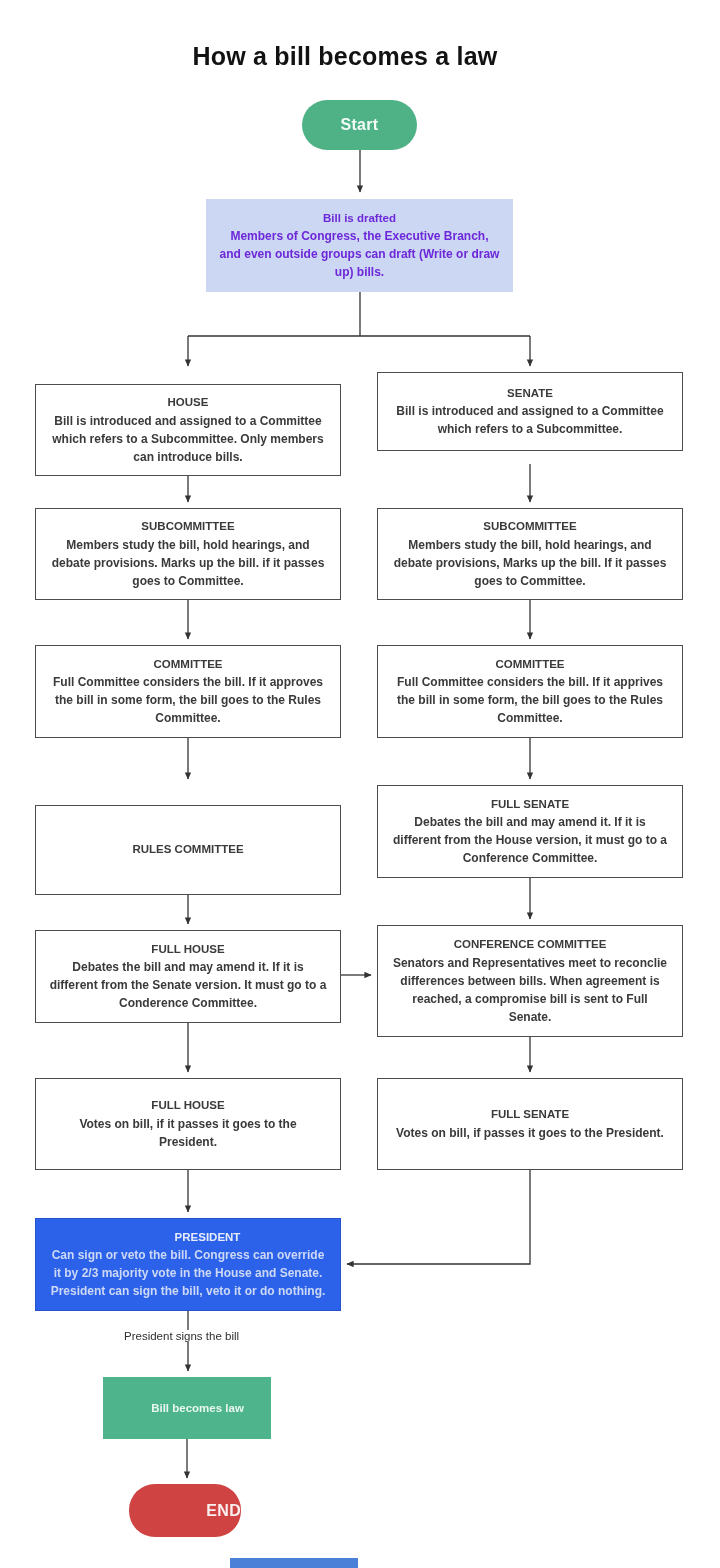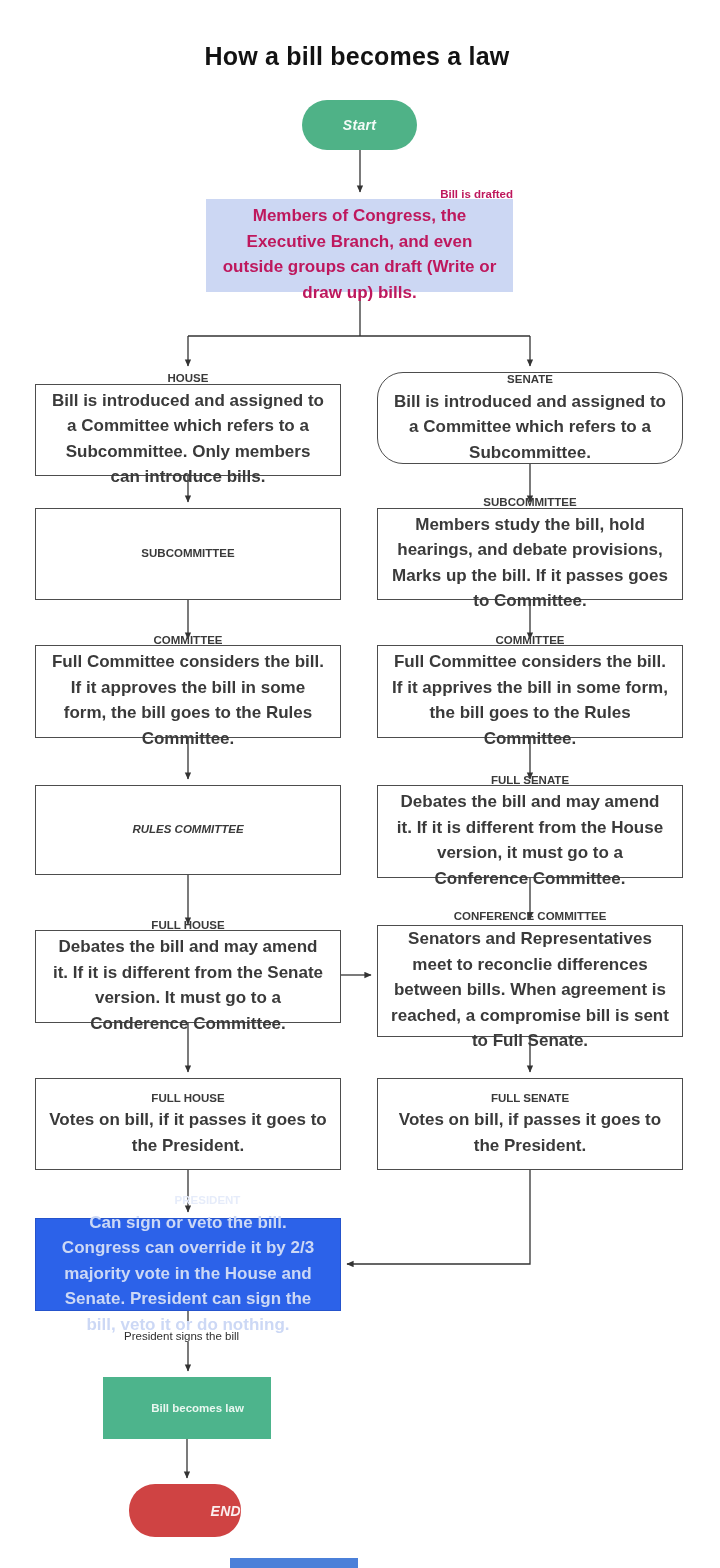--- a/index.html
+++ b/index.html
@@ -13,59 +13,56 @@
     overflow: hidden;
   }
   .page-title {
     position: absolute;
     top: 42px; left: 0; width: 690px;
     text-align: center;
     font-size: 25px;
     font-weight: 700;
     color: #121212;
     letter-spacing: 0.2px;
-    margin-left: 12px;
   }
   svg.connectors { position: absolute; inset: 0; }
   .node {
     position: absolute;
     display: flex;
     flex-direction: column;
     align-items: center;
     justify-content: center;
     text-align: center;
   }
   .pill {
     border-radius: 26px;
     color: #f3fbf7;
-    font-size: 14px;
+    font-size: 16px;
     font-weight: 600;
     letter-spacing: 0.3px;
-    font-style: italic;
   }
   .start-pill { background: #4fb287; }
   .end-pill { background: #cf4343; color: #fbeeee; }
   .drafted {
     background: #ccd7f3;
-    color: #be185d;
-    align-items: flex-end;
+    color: #6d28d9;
   }
   .box {
     background: #ffffff;
     border: 1.4px solid #4d4d4d;
     color: #3a3a3a;
   }
   .node-title {
     font-size: 11.5px;
     font-weight: 600;
     line-height: 1.55;
     white-space: pre-wrap;
   }
   .node-body {
-    font-size: 17px;
+    font-size: 12px;
     font-weight: 600;
     line-height: 1.5;
     padding: 0 13px;
   }
   .president {
     background: #2c62e9;
     border: 1px solid #2553cc;
   }
   .president .node-title { color: #e6ecfa; padding-left: 39px; }
   .president .node-body { color: #ccd8f5; }
@@ -141,45 +138,46 @@
   <div class="node drafted" style="left:206px; top:199px; width:307px; height:93px;">
     <div class="node-title">Bill is drafted</div>
     <div class="node-body">Members of Congress, the Executive Branch, and even outside groups can draft (Write or draw up) bills.</div>
   </div>
 
   <div class="node box" style="left:35px; top:372px; width:306px; height:92px;margin-top:12px;">
     <div class="node-title">HOUSE</div>
     <div class="node-body">Bill is introduced and assigned to a Committee which refers to a Subcommittee. Only members can introduce bills.</div>
   </div>
 
-  <div class="node box" style="left:377px; top:372px; width:306px; height:92px;border-radius:26px;">
+  <div class="node box" style="left:377px; top:372px; width:306px; height:79px;">
     <div class="node-title">SENATE</div>
     <div class="node-body">Bill is introduced and assigned to a Committee which refers to a Subcommittee.</div>
   </div>
 
   <div class="node box" style="left:35px; top:508px; width:306px; height:92px;">
     <div class="node-title">SUBCOMMITTEE</div>
+    <div class="node-body">Members study the bill, hold hearings, and debate provisions. Marks up the bill. if it passes goes to Committee.</div>
   </div>
 
   <div class="node box" style="left:377px; top:508px; width:306px; height:92px;">
     <div class="node-title">SUBCOMMITTEE</div>
     <div class="node-body">Members study the bill, hold hearings, and debate provisions, Marks up the bill. If it passes goes to Committee.</div>
   </div>
 
   <div class="node box" style="left:35px; top:645px; width:306px; height:93px;">
     <div class="node-title">COMMITTEE</div>
     <div class="node-body">Full Committee considers the bill. If it approves the bill in some form, the bill goes to the Rules Committee.</div>
   </div>
 
   <div class="node box" style="left:377px; top:645px; width:306px; height:93px;">
     <div class="node-title">COMMITTEE</div>
     <div class="node-body">Full Committee considers the bill. If it apprives the bill in some form, the bill goes to the Rules Committee.</div>
   </div>
 
-  <div class="node box" style="left:35px; top:785px; width:306px; height:90px;font-style:italic;">
+  <div class="node box" style="left:35px; top:805px; width:306px; height:90px;">
     <div class="node-title">RULES COMMITTEE</div>
   </div>
 
   <div class="node box" style="left:377px; top:785px; width:306px; height:93px;">
     <div class="node-title">FULL SENATE</div>
     <div class="node-body">Debates the bill and may amend it. If it is different from the House version, it must go to a Conference Committee.</div>
   </div>
 
   <div class="node box" style="left:35px; top:930px; width:306px; height:93px;">
     <div class="node-title">FULL HOUSE</div>

